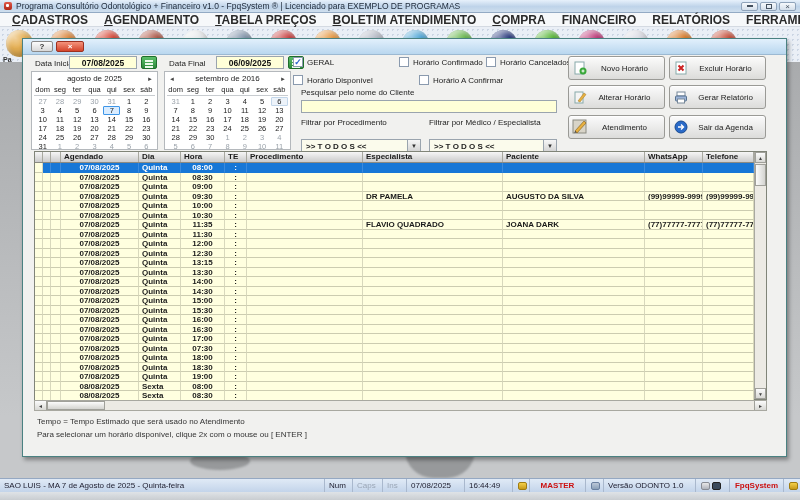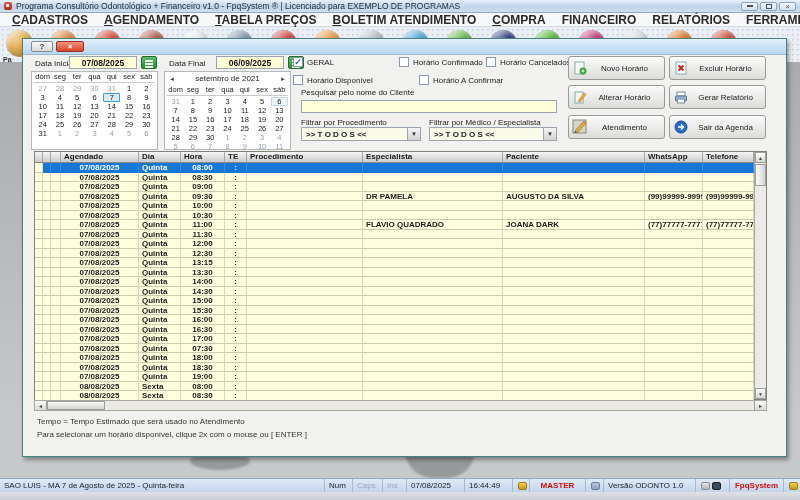--- a/index.html
+++ b/index.html
@@ -54,21 +54,21 @@
   .calbtn { position:absolute; width:16px; height:13px; background:linear-gradient(#5cc06a,#2e8a3c); border:1px solid #1e6e2c; border-radius:2px; }
   .calbtn i { display:block; margin:3px 3px 0; height:1.5px; background:#eafaea; }
   .calbtn i + i { margin-top:1.5px; }
 
   .cb { position:absolute; display:flex; align-items:center; gap:4px; }
   .cb .box { width:10px; height:10px; background:#fff; border:1px solid #8a9aae; font-size:9px; line-height:9px;
     color:#2a62c8; text-align:center; font-weight:bold; }
   .cb .cl { font-size:8px; color:#222; white-space:nowrap; }
 
   .searchbox { left:278px; top:61px; width:256px; }
-  .combo { position:absolute; height:14px; background:#fbfbec; border:1px solid #9aa4ae; display:flex; align-items:center; }
+  .combo { position:absolute; height:14px; background:#fbfbec; border:1px solid #9aa4ae; display:flex; align-items:center;margin-top:12px; }
   .combo .ctxt { flex:1; font-size:8px; font-weight:bold; color:#222; padding-left:4px; white-space:nowrap; overflow:hidden; }
   .combo .carr { width:13px; height:100%; background:linear-gradient(#f6f6f6,#d2d2d2); border-left:1px solid #9aa4ae;
     font-size:6px; color:#333; display:flex; align-items:center; justify-content:center; }
 
   .abtn { position:absolute; width:97px; height:24px; background:linear-gradient(#fbfbfb,#dcdcda);
     border:1px solid #9a9a96; border-radius:3px; display:flex; align-items:center; box-shadow:inset 0 1px 0 #fff; }
   .abtn .ic { width:22px; display:flex; justify-content:center; flex:none; }
   .abtn .bl { flex:1; text-align:center; font-size:8px; color:#222; padding-right:6px; white-space:nowrap; }
 
   
@@ -215,20 +215,25 @@
   <div class="cb" style="left:270px;top:36px;">
       <span class="box"></span>
       <span class="cl">Horário Disponível</span>
     </div>
   <div class="cb" style="left:396px;top:36px;">
       <span class="box"></span>
       <span class="cl">Horário A Confirmar</span>
     </div>
 
   <div class="cal cal0">
+      <div class="cal-head">
+        <span class="arr">◄</span>
+        <span class="ct">agosto de 2025</span>
+        <span class="arr">►</span>
+      </div>
       <div class="cal-grid">
         <span class="dn">dom</span>
         <span class="dn">seg</span>
         <span class="dn">ter</span>
         <span class="dn">qua</span>
         <span class="dn">qui</span>
         <span class="dn">sex</span>
         <span class="dn">sáb</span>
         <span class="dc muted">27</span>
         <span class="dc muted">28</span>
@@ -270,21 +275,21 @@
         <span class="dc muted">2</span>
         <span class="dc muted">3</span>
         <span class="dc muted">4</span>
         <span class="dc muted">5</span>
         <span class="dc muted">6</span>
       </div>
     </div>
   <div class="cal cal1">
       <div class="cal-head">
         <span class="arr">◄</span>
-        <span class="ct">setembro de 2021</span>
+        <span class="ct">setembro de 2016</span>
         <span class="arr">►</span>
       </div>
       <div class="cal-grid">
         <span class="dn">dom</span>
         <span class="dn">seg</span>
         <span class="dn">ter</span>
         <span class="dn">qua</span>
         <span class="dn">qui</span>
         <span class="dn">sex</span>
         <span class="dn">sáb</span>
@@ -504,21 +509,21 @@
           <span class="c pl" style="width: 142px;"></span>
           <span class="c pl" style="width: 58px;"></span>
           <span class="c pl" style="width: 51px;"></span>
         </div>
         <div class="g-row">
           <span class="c " style="width: 8px;"></span>
           <span class="c " style="width: 8px;"></span>
           <span class="c " style="width: 10px;"></span>
           <span class="c ta-c" style="width: 78px;">07/08/2025</span>
           <span class="c pl" style="width: 42px;">Quinta</span>
-          <span class="c ta-c" style="width: 44px;">11:00</span>
+          <span class="c ta-c" style="width: 44px;">11:35</span>
           <span class="c ta-c" style="width: 22px;">:</span>
           <span class="c pl" style="width: 116px;"></span>
           <span class="c pl" style="width: 140px;">FLAVIO QUADRADO</span>
           <span class="c pl" style="width: 142px;">JOANA DARK</span>
           <span class="c pl" style="width: 58px;">(77)77777-7777</span>
           <span class="c pl" style="width: 51px;">(77)77777-7777</span>
         </div>
         <div class="g-row">
           <span class="c " style="width: 8px;"></span>
           <span class="c " style="width: 8px;"></span>

